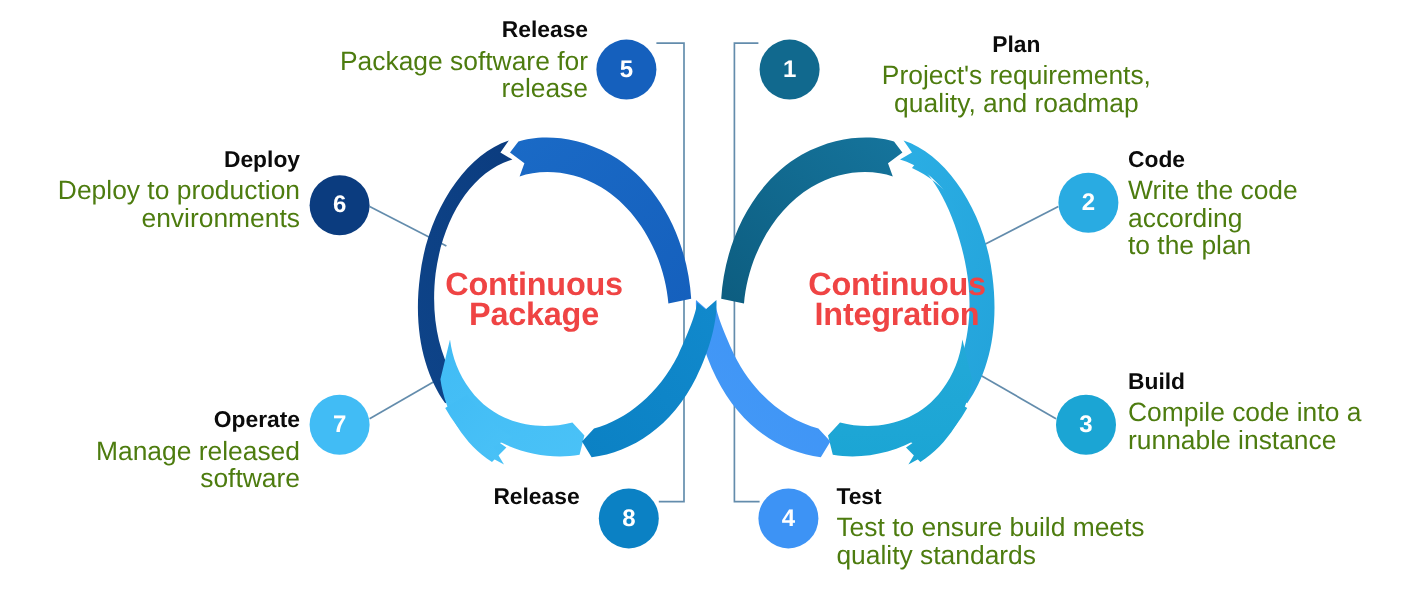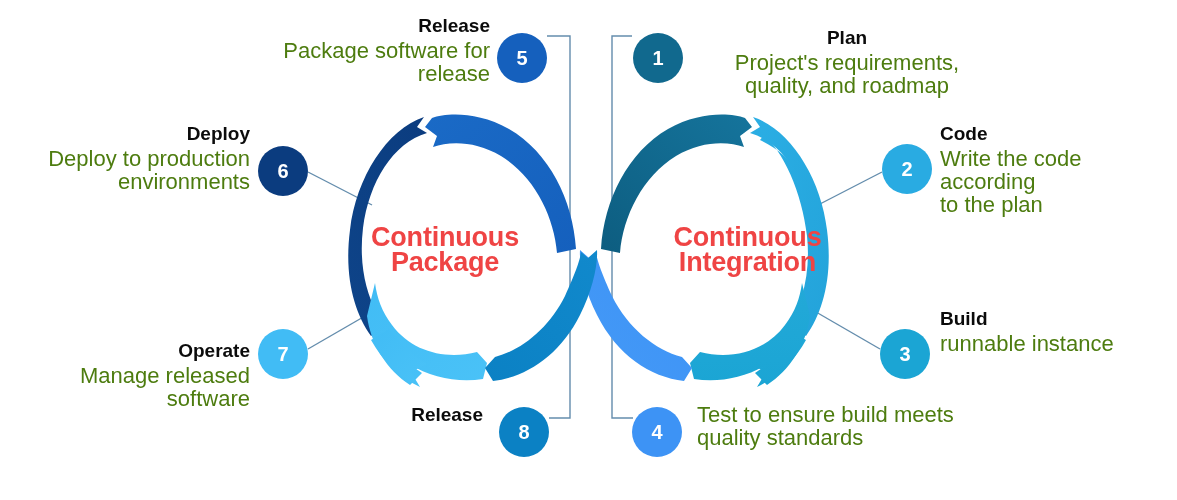--- a/index.html
+++ b/index.html
@@ -314,34 +314,36 @@
   </div>
   <div class="badge" id="badge-7" style="left:258px; top:329px; background:#41BCF5;">
     <span>7</span>
   </div>
 
   <div class="badge" id="badge-3" style="left:880px; top:329px; background:#1BA5D4;">
     <span>3</span>
   </div>
   <div class="step-text align-left" id="text-build" style="left:940px; top:307px; width:235px;">
     <div class="step-title">Build</div>
+    <div class="step-desc">Compile code into a</div>
     <div class="step-desc">runnable instance</div>
   </div>
 
   <div class="step-text align-right" id="text-monitor" style="left:295px; top:403px; width:188px;">
     <div class="step-title">Release</div>
   </div>
   <div class="badge" id="badge-8" style="left:499px; top:407px; background:#0B81C4;">
     <span>8</span>
   </div>
 
   <div class="badge" id="badge-4" style="left:632px; top:407px; background:#3D93F5;">
     <span>4</span>
   </div>
   <div class="step-text align-left" id="text-test" style="left:697px; top:403px; width:300px;">
+    <div class="step-title">Test</div>
     <div class="step-desc">Test to ensure build meets</div>
     <div class="step-desc">quality standards</div>
   </div>
 
   <div class="center-caption" id="caption-cd">
     <div>Continuous</div>
     <div>Package</div>
   </div>
   <div class="center-caption" id="caption-ci">
     <div>Continuous</div>

